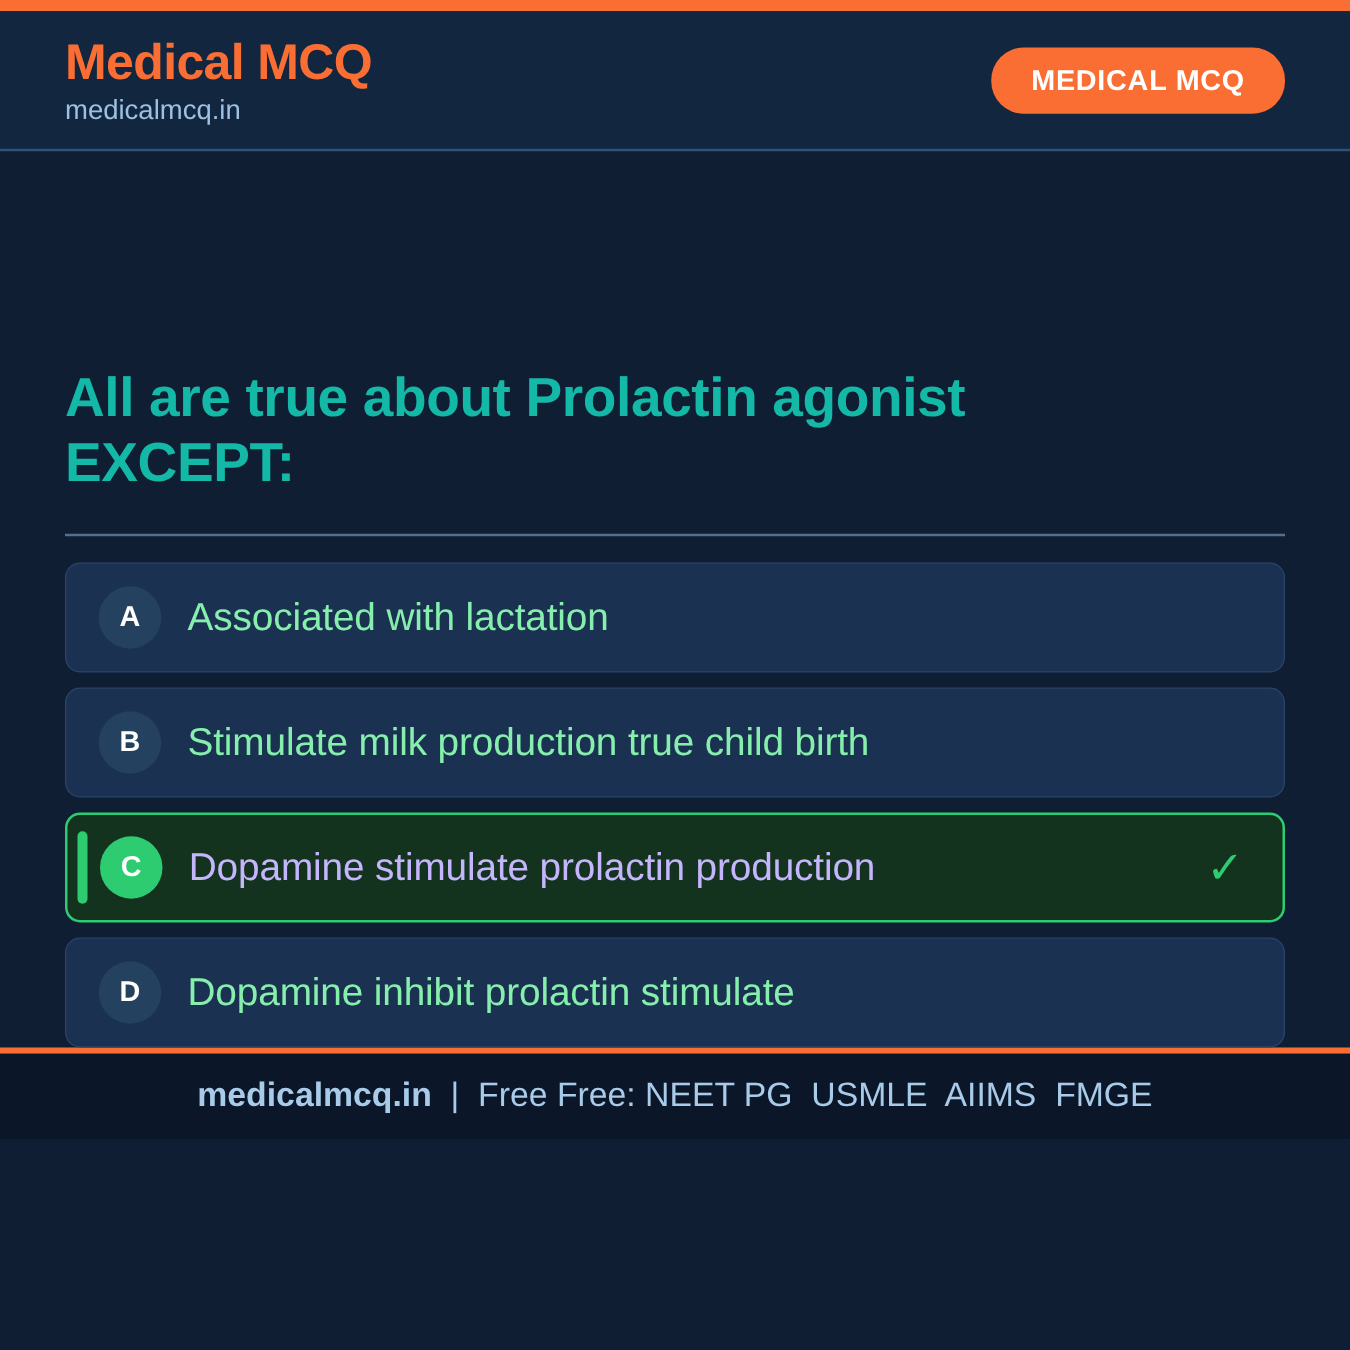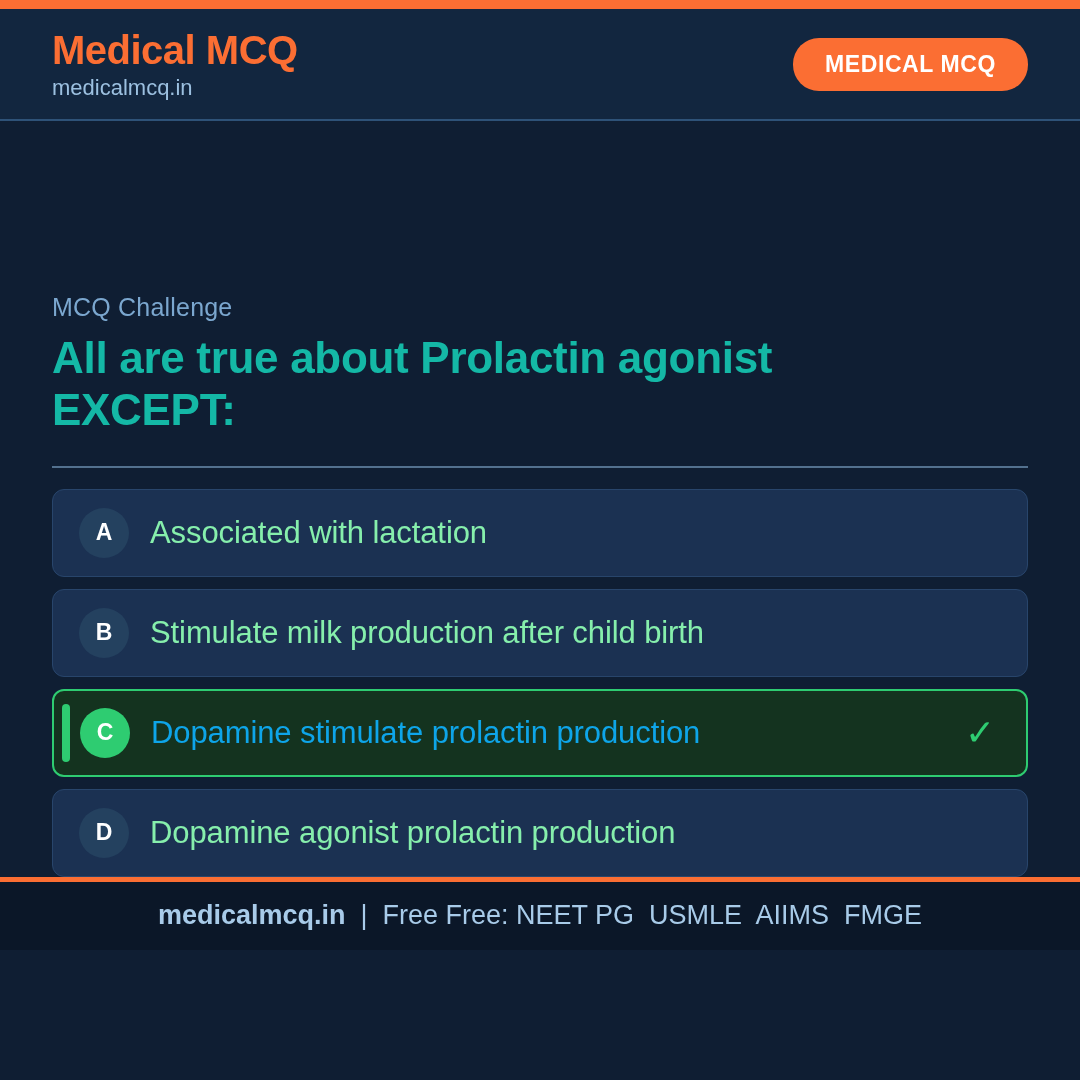--- a/index.html
+++ b/index.html
@@ -158,21 +158,21 @@
   
   .option.correct {
     background: #14331f;
     border: 2px solid #2ecc71;
   }
   .option.correct .option-badge {
     background: #2ecc71;
     color: #ffffff;
   }
   .option.correct .option-text {
-    color: #0ea5e9;
+    color: #c4b5fd;
   }
   .option.correct .option-check {
     visibility: visible;
   }
   .accent-bar {
     display: none;
     position: absolute;
     left: 8px;
     top: 13px;
     bottom: 13px;
@@ -223,53 +223,52 @@
     <div class="brand">
       <div class="brand-title">Medical MCQ</div>
       <div class="brand-sub">medicalmcq.in</div>
     </div>
     <div class="header-badge">MEDICAL MCQ</div>
   </div>
 
   <div class="body">
 
     <div class="question-block">
-      <div class="eyebrow">MCQ Challenge</div>
       <div class="question-title">All are true about Prolactin agonist EXCEPT:</div>
     </div>
 
     <div class="divider"></div>
 
     <div class="options">
 
       <div class="option">
 
         <div class="option-badge">A</div>
         <div class="option-text">Associated with lactation</div>
         <div class="option-check">✓</div>
       </div>
 
       <div class="option">
 
         <div class="option-badge">B</div>
-        <div class="option-text">Stimulate milk production after child birth</div>
+        <div class="option-text">Stimulate milk production true child birth</div>
         <div class="option-check">✓</div>
       </div>
 
       <div class="option correct">
         <div class="accent-bar"></div>
         <div class="option-badge">C</div>
         <div class="option-text">Dopamine stimulate prolactin production</div>
         <div class="option-check">✓</div>
       </div>
 
       <div class="option">
 
         <div class="option-badge">D</div>
-        <div class="option-text">Dopamine agonist prolactin production</div>
+        <div class="option-text">Dopamine inhibit prolactin stimulate</div>
         <div class="option-check">✓</div>
       </div>
 
     </div>
 
   </div>
 
   <div class="footer-rule"></div>
 
   <div class="footer">

